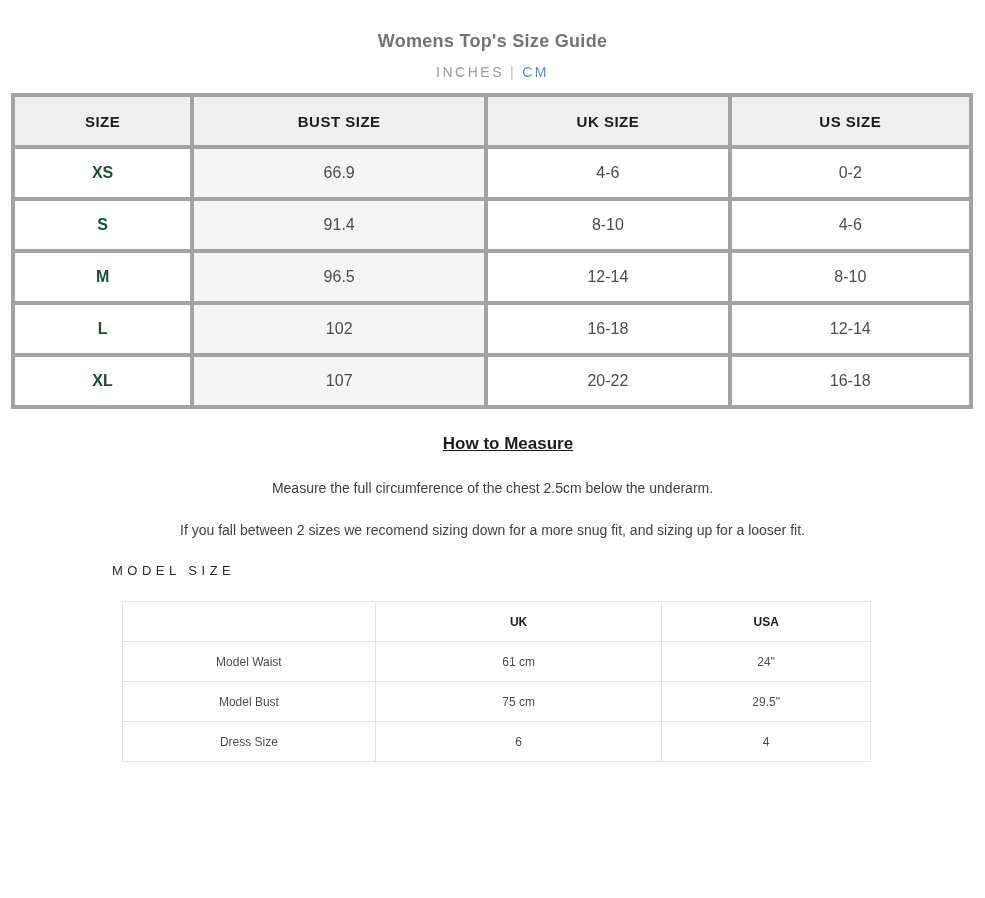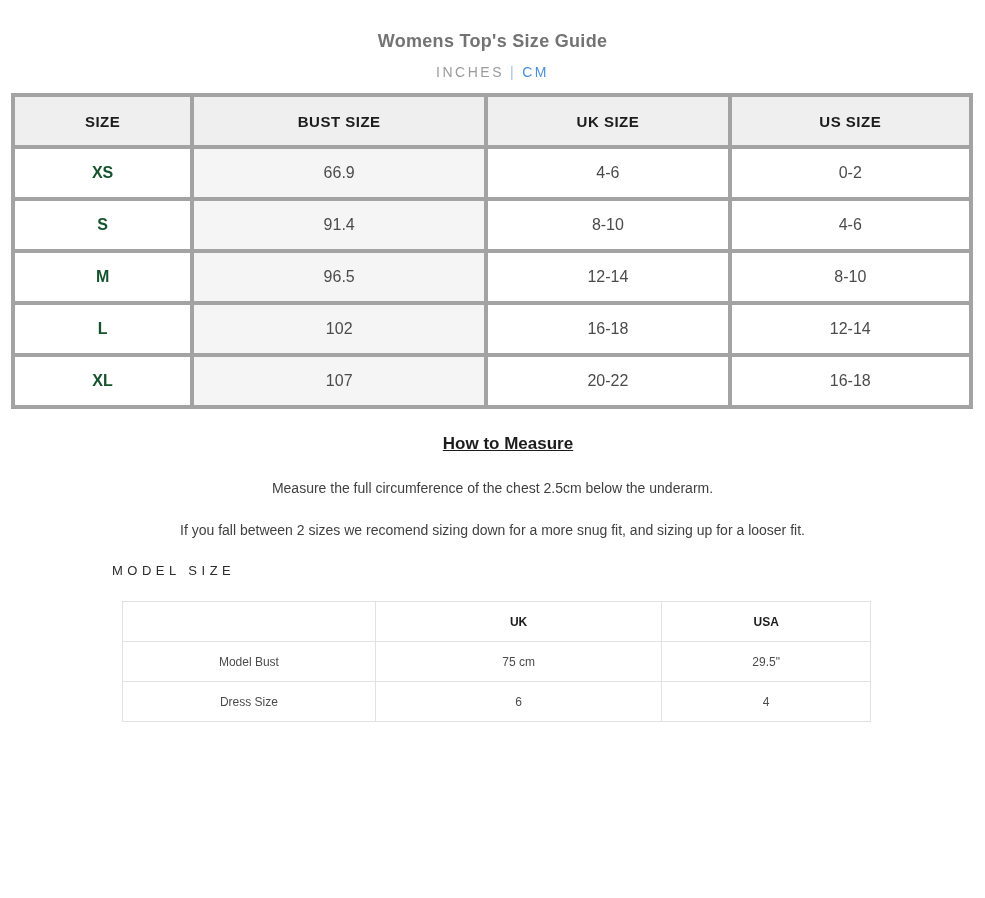--- a/index.html
+++ b/index.html
@@ -167,20 +167,25 @@
 <table class="model-table">
   <thead>
     <tr>
       <th class="mw1"></th>
       <th class="mw2">UK</th>
       <th class="mw3">USA</th>
     </tr>
   </thead>
   <tbody>
     <tr>
+      <td>Model Waist</td>
+      <td>61 cm</td>
+      <td>24"</td>
+    </tr>
+    <tr>
       <td>Model Bust</td>
       <td>75 cm</td>
       <td>29.5"</td>
     </tr>
     <tr>
       <td>Dress Size</td>
       <td>6</td>
       <td>4</td>
     </tr>
   </tbody>

